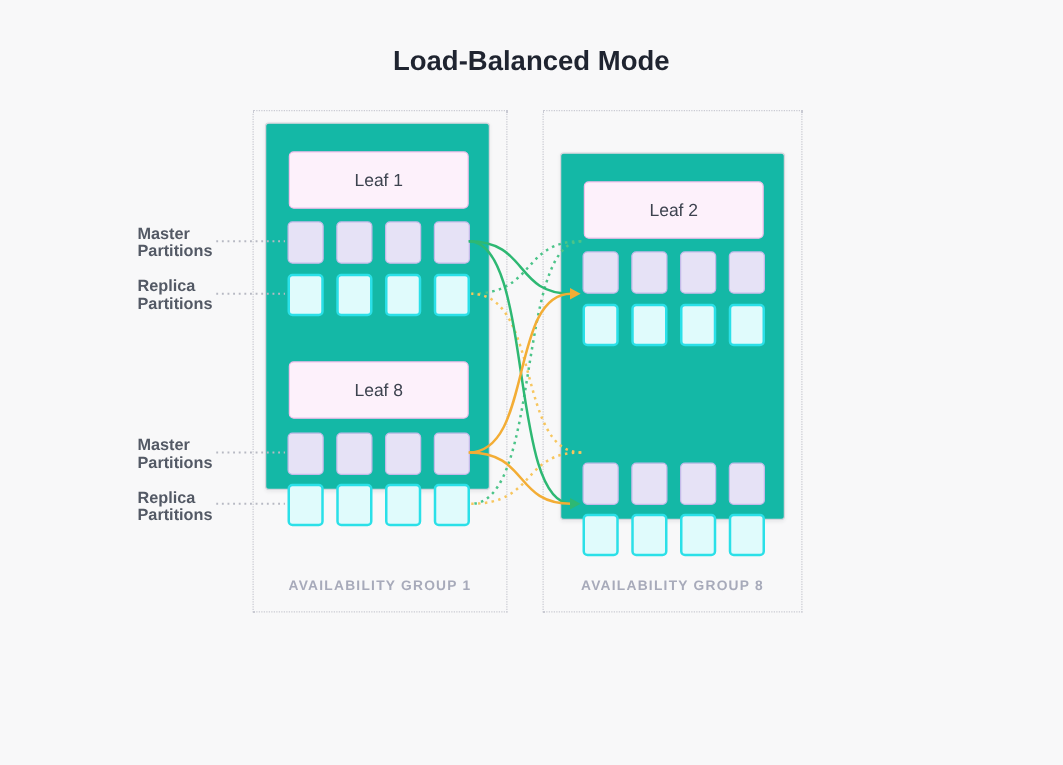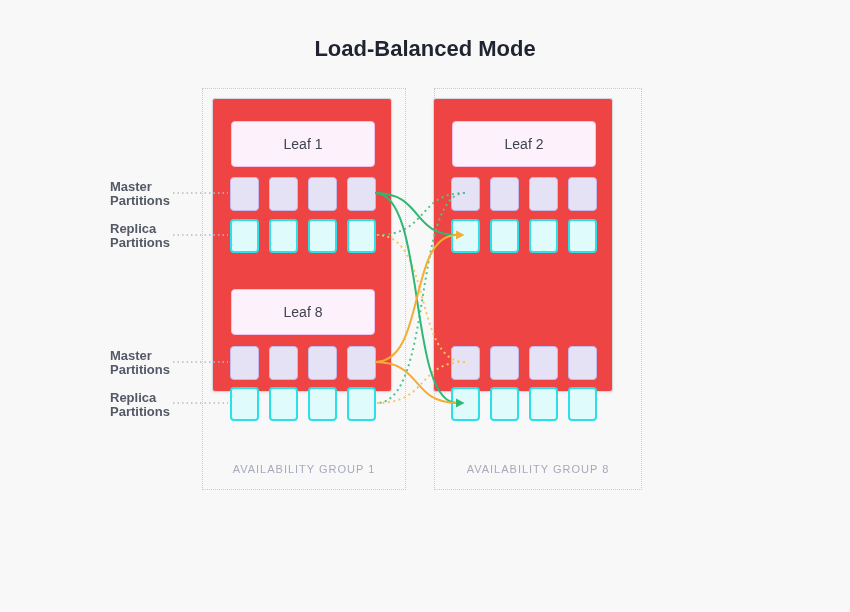--- a/index.html
+++ b/index.html
@@ -14,25 +14,25 @@
   *{margin:0;padding:0;box-sizing:border-box;}
   html,body{width:850px;height:612px;}
   body{font-family:"Liberation Sans",sans-serif;background:var(--page-bg);overflow:hidden;}
   .page{position:relative;width:850px;height:612px;background:var(--page-bg);}
   .title{position:absolute;top:36px;left:0;width:850px;text-align:center;
          font-size:22px;font-weight:bold;color:var(--title);}
   .ag{position:absolute;top:88px;height:402px;border:1px dotted var(--ag-border);}
   .ag1{left:202px;width:204px;}
   .ag2{left:434px;width:208px;}
   .ag-label{position:absolute;bottom:14px;left:0;width:100%;text-align:center;
-            font-size:11px;font-weight:normal;letter-spacing:1px;color:var(--ag-label);}
-  .leaf-container{position:absolute;top:98px;width:180px;height:294px;background:#ef4444;
+            font-size:11px;font-weight:bold;letter-spacing:1px;color:var(--ag-label);}
+  .leaf-container{position:absolute;top:98px;width:180px;height:294px;background:#14b8a6;
             border:1px solid var(--container-border);border-radius:3px;
             box-shadow:0 1px 3px rgba(40,40,60,0.07);}
-  .c1{left:212px;} .c2{left:433px;}
+  .c1{left:212px;} .c2{left:448px;margin-top:24px;}
   .leaf-box{position:absolute;left:18px;width:144px;height:46px;background:var(--leaf-fill);
             border:1px solid var(--leaf-border);border-radius:4px;display:flex;
             align-items:center;justify-content:center;font-size:14px;color:var(--leaf-text);}
   .leaf-a{top:22px;} .leaf-b{top:190px;}
   .prow{position:absolute;left:17px;width:150px;height:34px;display:flex;gap:10px;}
   .row-master-a{top:78px;} .row-replica-a{top:120px;}
   .row-master-b{top:247px;} .row-replica-b{top:288px;}
   .pbox{width:29px;height:34px;border-radius:4px;}
   .pbox.master{background:var(--master-fill);border:1.5px solid var(--master-border);}
   .pbox.replica{background:var(--replica-fill);border:2px solid var(--replica-border);}

